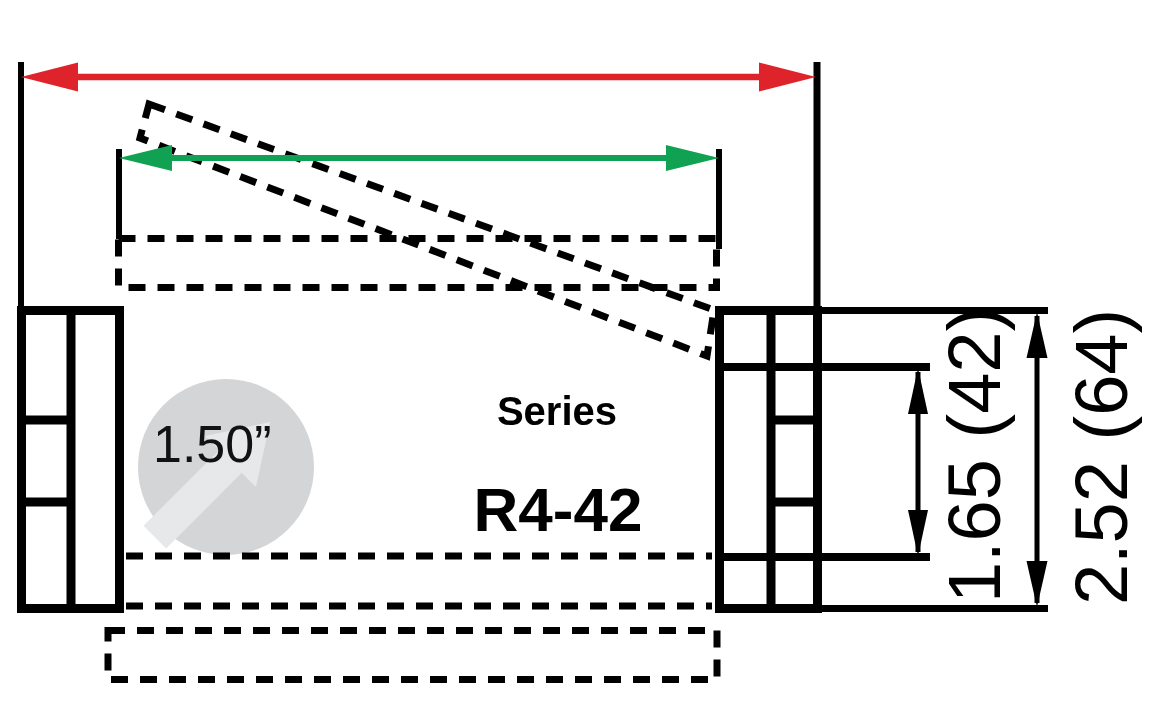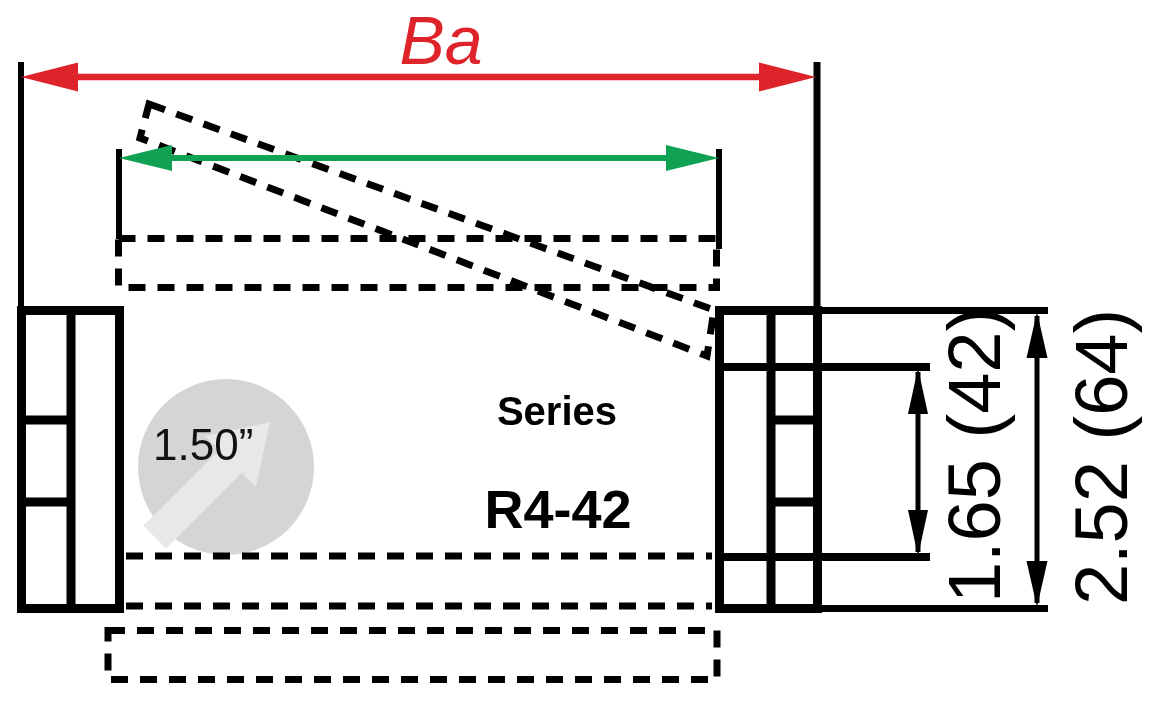--- a/index.html
+++ b/index.html
@@ -28,24 +28,24 @@
   .label{
     position:absolute;
     display:flex;align-items:center;justify-content:center;
     white-space:nowrap;
     color:var(--ink);
   }
   .dim-horizontal{font-size:68px;font-style:italic;font-weight:400;}
   #ba-label{color:var(--red);left:361px;top:4px;width:160px;height:72px;}
   #bi-label{color:var(--green);left:354px;top:86px;width:160px;height:72px;}
   #series-line1{left:407px;top:375px;width:300px;height:72px;font-size:40px;font-weight:700;}
-  #series-line2{left:408px;top:473px;width:300px;height:72px;font-size:54px;font-weight:700;}
+  #series-line2{left:408px;top:473px;width:300px;height:72px;font-size:62px;font-weight:700;}
   #lift-note{
     position:absolute;left:153px;top:414px;
-    font-size:44px;line-height:61px;font-weight:400;color:#121212;text-align:right;
+    font-size:52px;line-height:61px;font-weight:400;color:#121212;text-align:right;
   }
   .dim-vertical{font-size:74px;font-weight:400;transform:rotate(-90deg);}
   #inner-height-label{left:794px;top:415px;width:360px;height:80px;}
   #outer-height-label{left:921px;top:417px;width:360px;height:80px;}
 </style>
 </head>
 <body>
 
 <div id="stage">
 
@@ -110,21 +110,20 @@
       <polygon class="redfill" points="816,77 759,62.5 759,91.5"></polygon>
     </g>
 
     <g>
       <line class="greenline" stroke-width="6" x1="150" y1="158" x2="688" y2="158"></line>
       <polygon class="greenfill" points="119,158 172,145 172,171"></polygon>
       <polygon class="greenfill" points="719,158 666,145 666,171"></polygon>
     </g>
   </svg>
 
-  <div class="label dim-horizontal" id="ba-label">Ba</div>
 
 
   <div class="label" id="series-line1">Series</div>
 
   <div class="label" id="series-line2">R4-42</div>
 
   <div id="lift-note">
     <div>1.50”</div>
   </div>
 

